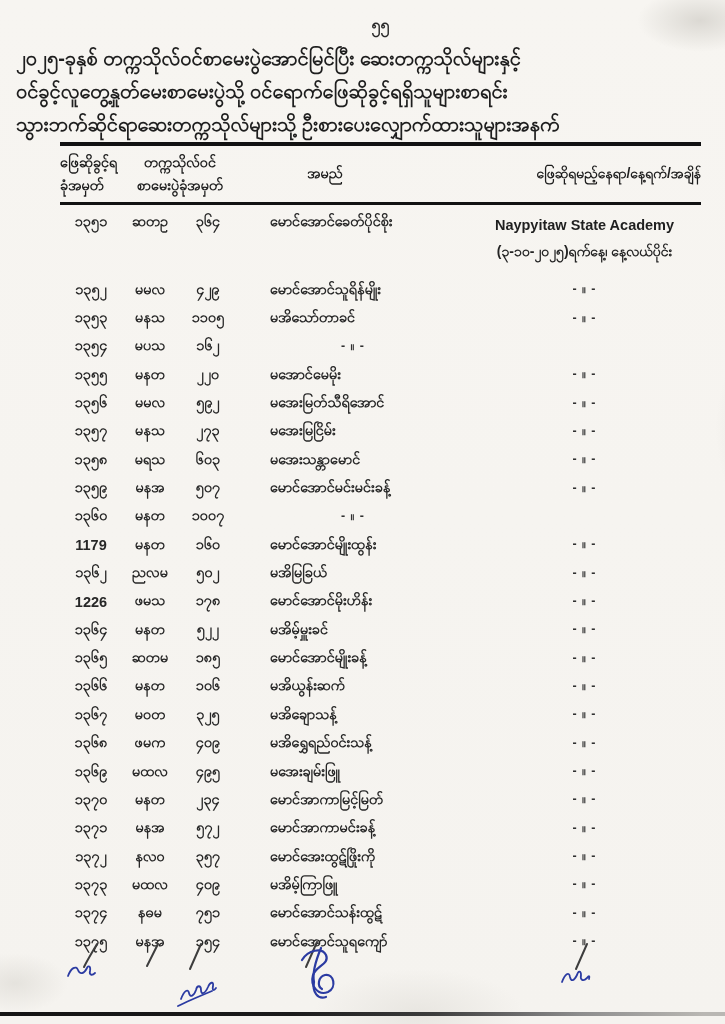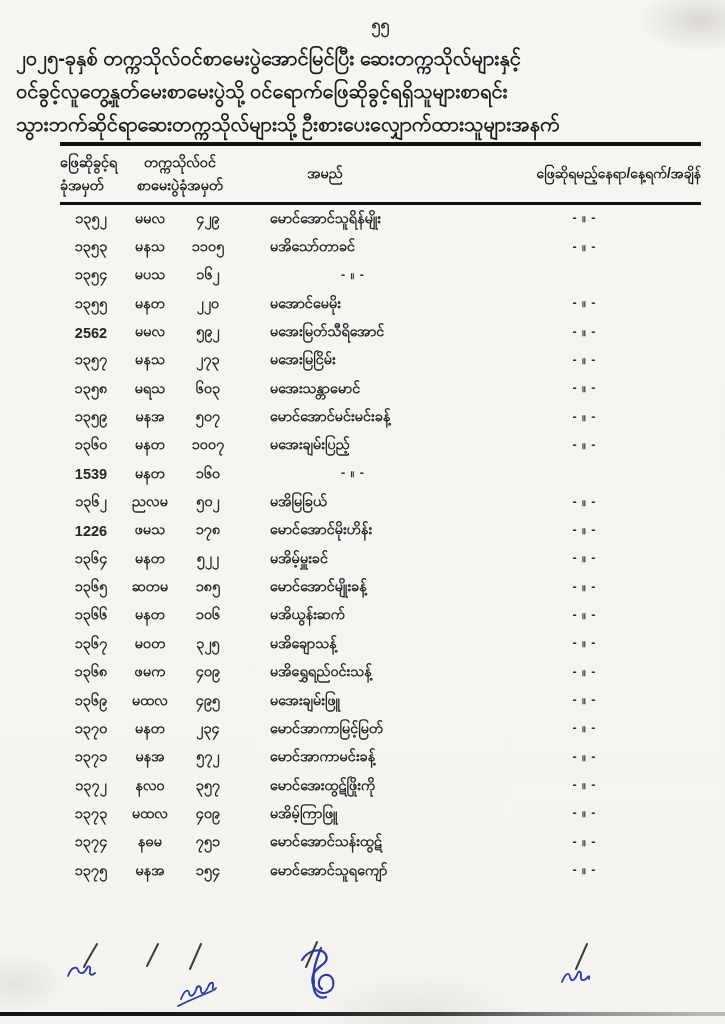--- a/index.html
+++ b/index.html
@@ -59,20 +59,30 @@
         <div>ခုံအမှတ်</div>
       </div>
       <div class="h-matric">
         <div>တက္ကသိုလ်ဝင်</div>
         <div>စာမေးပွဲခုံအမှတ်</div>
       </div>
       <div class="h-name">အမည်</div>
       <div class="h-venue">ဖြေဆိုရမည့်နေရာ/နေ့ရက်/အချိန်</div>
     </div>
     <div id="tbody">
+        <div class="row grid5 first">
+          <div class="cell c-no">၁၃၅၁</div>
+          <div class="cell c-code">ဆတဥ</div>
+          <div class="cell c-roll">၃၆၄</div>
+          <div class="cell c-name">မောင်အောင်ခေတ်ပိုင်စိုး</div>
+          <div class="cell c-venue">
+            <div class="venue1">Naypyitaw State Academy</div>
+            <div class="venue2">(၃-၁၀-၂၀၂၅)ရက်နေ့၊ နေ့လယ်ပိုင်း</div>
+          </div>
+        </div>
         <div class="row grid5">
           <div class="cell c-no">၁၃၅၂</div>
           <div class="cell c-code">မမလ</div>
           <div class="cell c-roll">၄၂၉</div>
           <div class="cell c-name">မောင်အောင်သူရိန်မျိုး</div>
           <div class="cell c-venue ditto">- ။ -</div>
         </div>
         <div class="row grid5">
           <div class="cell c-no">၁၃၅၃</div>
           <div class="cell c-code">မနသ</div>
@@ -87,21 +97,21 @@
           <div class="cell c-venue ditto">- ။ -</div>
         </div>
         <div class="row grid5">
           <div class="cell c-no">၁၃၅၅</div>
           <div class="cell c-code">မနတ</div>
           <div class="cell c-roll">၂၂၀</div>
           <div class="cell c-name">မအောင်မေမိုး</div>
           <div class="cell c-venue ditto">- ။ -</div>
         </div>
         <div class="row grid5">
-          <div class="cell c-no">2562</div>
+          <div class="cell c-no">၁၃၅၆</div>
           <div class="cell c-code">မမလ</div>
           <div class="cell c-roll">၅၉၂</div>
           <div class="cell c-name">မအေးမြတ်သီရိအောင်</div>
           <div class="cell c-venue ditto">- ။ -</div>
         </div>
         <div class="row grid5">
           <div class="cell c-no">၁၃၅၇</div>
           <div class="cell c-code">မနသ</div>
           <div class="cell c-roll">၂၇၃</div>
           <div class="cell c-name">မအေးမြငြိမ်း</div>
@@ -118,27 +128,27 @@
           <div class="cell c-no">၁၃၅၉</div>
           <div class="cell c-code">မနအ</div>
           <div class="cell c-roll">၅၀၇</div>
           <div class="cell c-name">မောင်အောင်မင်းမင်းခန့်</div>
           <div class="cell c-venue ditto">- ။ -</div>
         </div>
         <div class="row grid5">
           <div class="cell c-no">၁၃၆၀</div>
           <div class="cell c-code">မနတ</div>
           <div class="cell c-roll">၁၀၀၇</div>
-          <div class="cell c-name">မအေးချမ်းပြည့်</div>
-          <div class="cell c-venue ditto">- ။ -</div>
-        </div>
-        <div class="row grid5">
-          <div class="cell c-no">1539</div>
+          <div class="cell c-venue ditto">- ။ -</div>
+        </div>
+        <div class="row grid5">
+          <div class="cell c-no">1179</div>
           <div class="cell c-code">မနတ</div>
           <div class="cell c-roll">၁၆၀</div>
+          <div class="cell c-name">မောင်အောင်မျိုးထွန်း</div>
           <div class="cell c-venue ditto">- ။ -</div>
         </div>
         <div class="row grid5">
           <div class="cell c-no">၁၃၆၂</div>
           <div class="cell c-code">ညလမ</div>
           <div class="cell c-roll">၅၀၂</div>
           <div class="cell c-name">မအိမြခြယ်</div>
           <div class="cell c-venue ditto">- ။ -</div>
         </div>
         <div class="row grid5">

